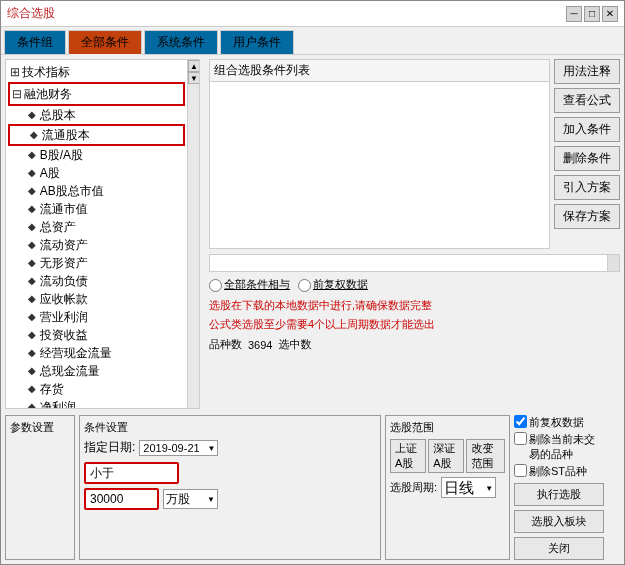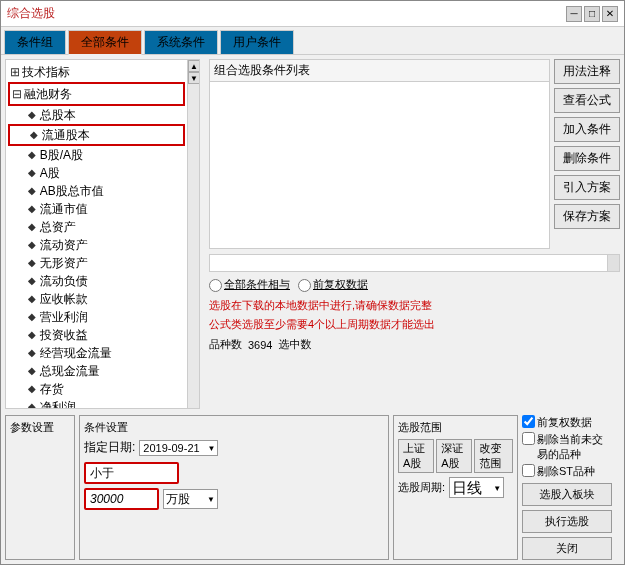--- a/index.html
+++ b/index.html
@@ -225,21 +225,20 @@
       display: flex;
       align-items: center;
       gap: 4px;
     }
     .value-input-box {
       border: 2px solid #e00;
       border-radius: 2px;
       padding: 2px 4px;
       font-size: 12px;
       width: 70px;
-      font-style: italic;
     }
     .unit-select {
       border: 1px solid #999;
       padding: 2px 2px;
       font-size: 12px;
       width: 45px;
       background: #fff;
     }
     .select-range-box {
       border: 1px solid #999;
@@ -494,21 +493,21 @@
       <div class="status-text">公式类选股至少需要4个以上周期数据才能选出</div>
 
       <div class="stock-count-row">
         <span>品种数</span>
         <span>3694</span>
         <span>选中数</span>
       </div>
     </div>
   </div>
 
-  <div class="bottom-section" style="padding:0 12px 4px 4px;">
+  <div class="bottom-section" style="padding:0 20px 4px 4px;">
 
     <div class="params-box">
       <div class="params-title">参数设置</div>
     </div>
 
     <div class="condition-settings">
       <div class="condition-settings-title">条件设置</div>
       <div class="date-row">
         <span>指定日期:</span>
         <div class="select-wrapper">
@@ -567,18 +566,18 @@
         <span>前复权数据</span>
       </div>
       <div class="checkbox-row">
         <input type="checkbox" style="">
         <span>剔除当前未交易的品种</span>
       </div>
       <div class="checkbox-row">
         <input type="checkbox" style="">
         <span>剔除ST品种</span>
       </div>
+      <div class="action-btn-large">执行选股</div>
       <div class="action-btn-large">选股入板块</div>
-      <div class="action-btn-large">执行选股</div>
       <div class="action-btn-large">关闭</div>
     </div>
   </div>
 </div>
 
 </body></html>

